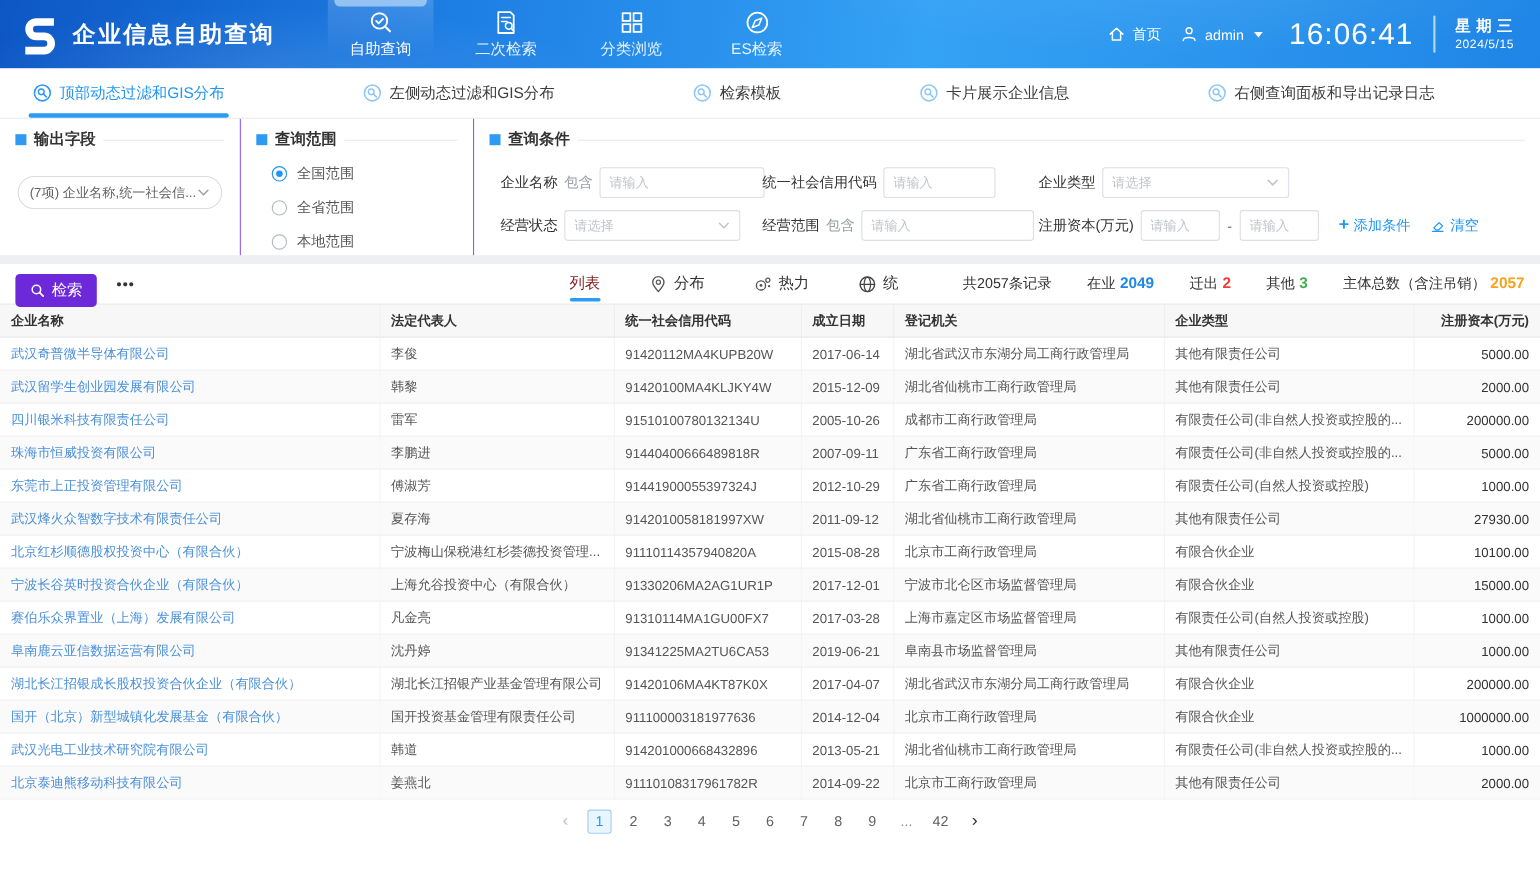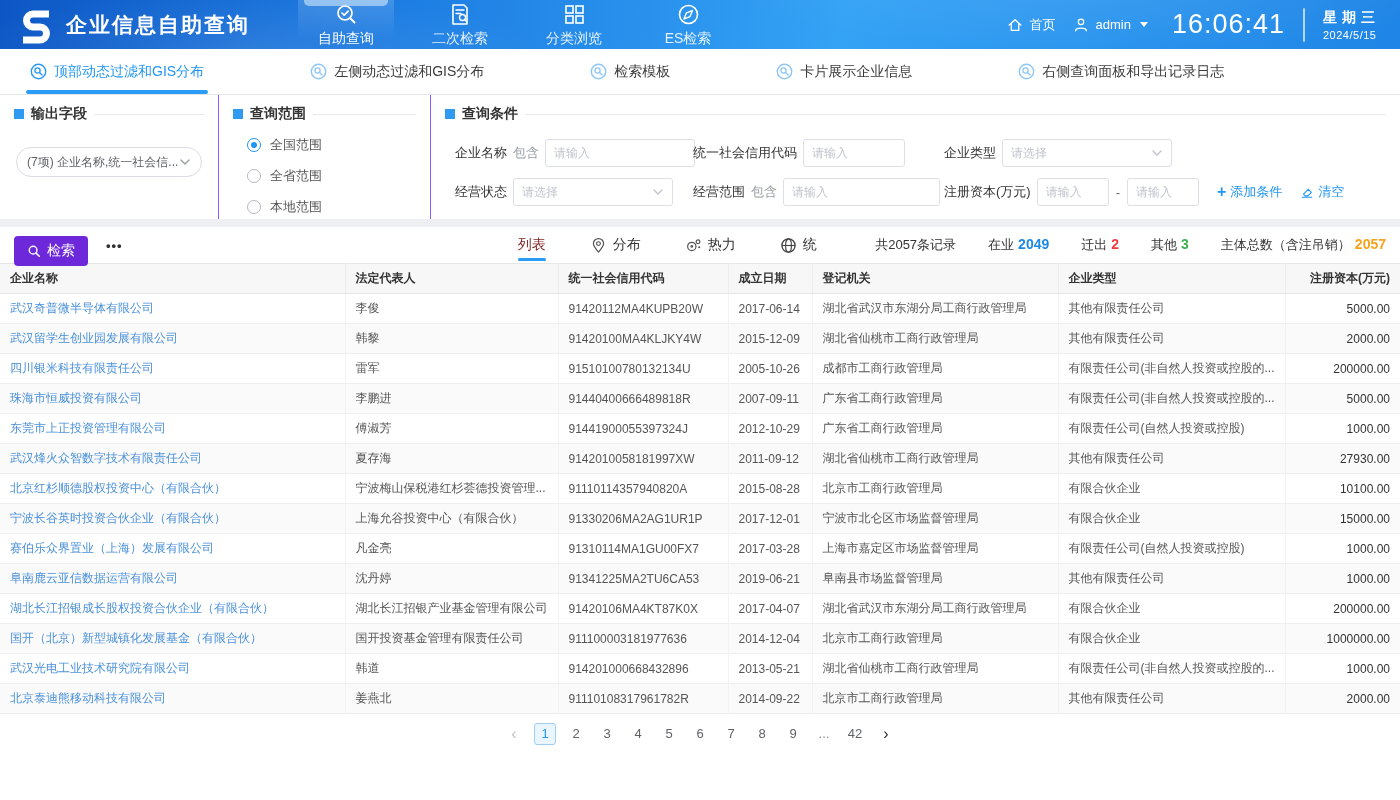--- a/index.html
+++ b/index.html
@@ -1,20 +1,20 @@
 <!DOCTYPE html>
 <html><head>
 <meta charset="utf-8">
 <style>
   * { box-sizing: border-box; margin: 0; padding: 0; }
   html,body { width:1400px; height:800px; overflow:hidden; background:#fff;
     font-family:"Liberation Sans","DejaVu Sans",sans-serif; }
 
   
-  .topbar { height:49px; display:flex; align-items:center; padding:0 20px 0 16px;
+  .topbar { height:62px; display:flex; align-items:center; padding:0 20px 0 16px;
     background:linear-gradient(97deg,#0d57c5 0%,#1c7ce2 28%,#34a2f5 60%,#1f85e6 100%);
     color:#fff; position:relative; }
   .topbar::after { content:""; position:absolute; inset:0; pointer-events:none;
     background:radial-gradient(ellipse 420px 90px at 18% 110%, rgba(255,255,255,.10), transparent 70%),
                radial-gradient(ellipse 520px 90px at 78% -20%, rgba(255,255,255,.08), transparent 70%); }
   .brand { display:flex; align-items:center; gap:10px; z-index:1; }
   .logo-icon svg { width:40px; height:40px; display:block; }
   .app-title { font-size:21px; font-weight:700; letter-spacing:2px; }
   .mainnav { display:flex; margin-left:48px; height:100%; z-index:1; }
   .nav-item { width:96px; height:100%; display:flex; flex-direction:column; align-items:center;
@@ -29,21 +29,21 @@
   .tb-link svg { width:16px; height:16px; }
   .caret { display:inline-block; width:0; height:0; border-left:4px solid transparent;
     border-right:4px solid transparent; border-top:5px solid #fff; margin-left:3px; }
   .clock { font-size:27px; font-weight:500; letter-spacing:1px; margin-left:6px; white-space:nowrap; }
   .date-sep { width:2px; height:34px; background:rgba(255,255,255,.65); border-radius:1px; }
   .weekday { font-size:14px; font-weight:700; letter-spacing:5px; }
   .date { font-size:11px; margin-top:2px; letter-spacing:.5px; }
 
   
   .page-tabs { height:46px; display:flex; align-items:center; padding:0 30px;
-    background:#fff; border-bottom:1px solid #e7e7e7; }
+    background:#fff; border-bottom:1px solid #e7e7e7;gap:20px; }
   .ptab { display:flex; align-items:center; gap:7px; font-size:14px; color:#3c3c3c; height:100%;
     position:relative; cursor:pointer; margin-right:106px; white-space:nowrap; }
   .ptab .ptab-icon svg { width:17px; height:17px; display:block; }
   .ptab.active { color:#2196f3; }
   .ptab.active::after { content:""; position:absolute; bottom:0; left:-4px; right:-4px;
     height:4px; background:#2b9cf5; border-radius:2px; }
 
   
   .filter-panel { display:flex; height:124px; background:#fff; }
   .fp { padding-top:10px; }

